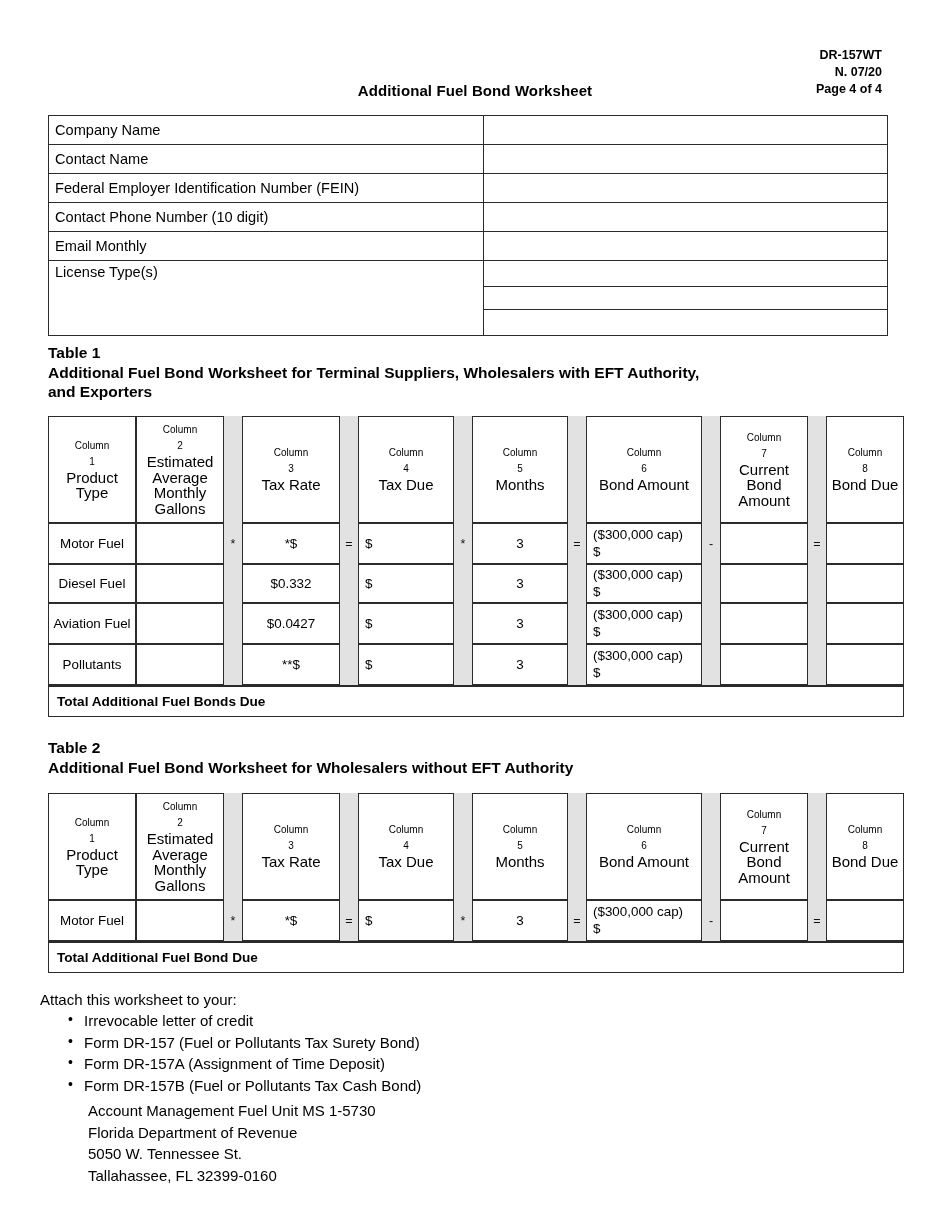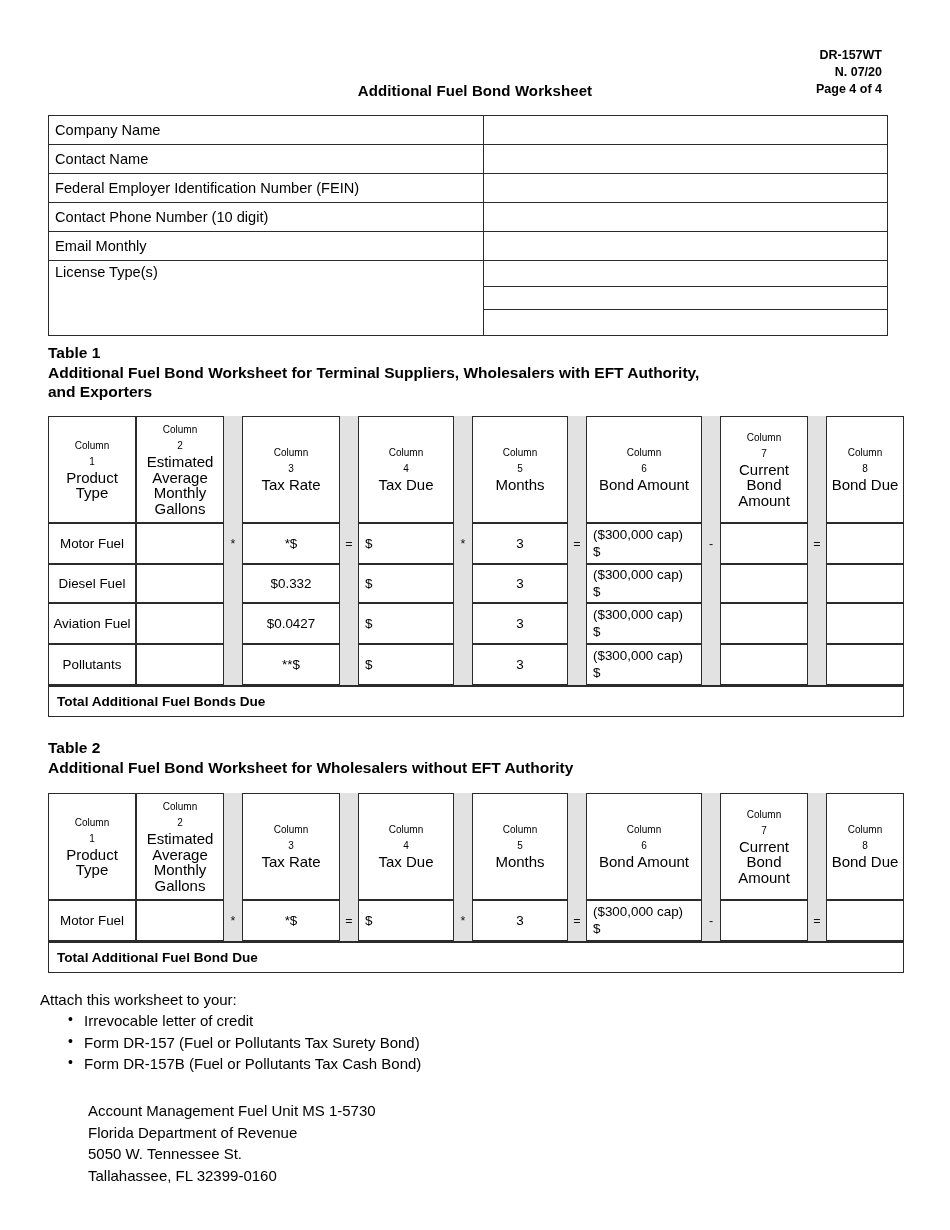--- a/index.html
+++ b/index.html
@@ -521,20 +521,21 @@
       <td class="total" colspan="14">Total Additional Fuel Bond Due</td>
     </tr>
   </tbody>
     </table>
 
   <div class="footer" style="top:989px;">
     <p class="lead">Attach this worksheet to your:</p>
     <ul>
       <li>Irrevocable letter of credit</li>
       <li>Form DR-157 (Fuel or Pollutants Tax Surety Bond)</li>
+      <li>Form DR-157A (Assignment of Time Deposit)</li>
       <li>Form DR-157B (Fuel or Pollutants Tax Cash Bond)</li>
     </ul>
   </div>
 
   <div class="footer" style="top:1100px;">
     <div class="addr-block">
       <div>Account Management Fuel Unit MS 1-5730</div>
       <div>Florida Department of Revenue</div>
       <div>5050 W. Tennessee St.</div>
       <div>Tallahassee, FL 32399-0160</div>

